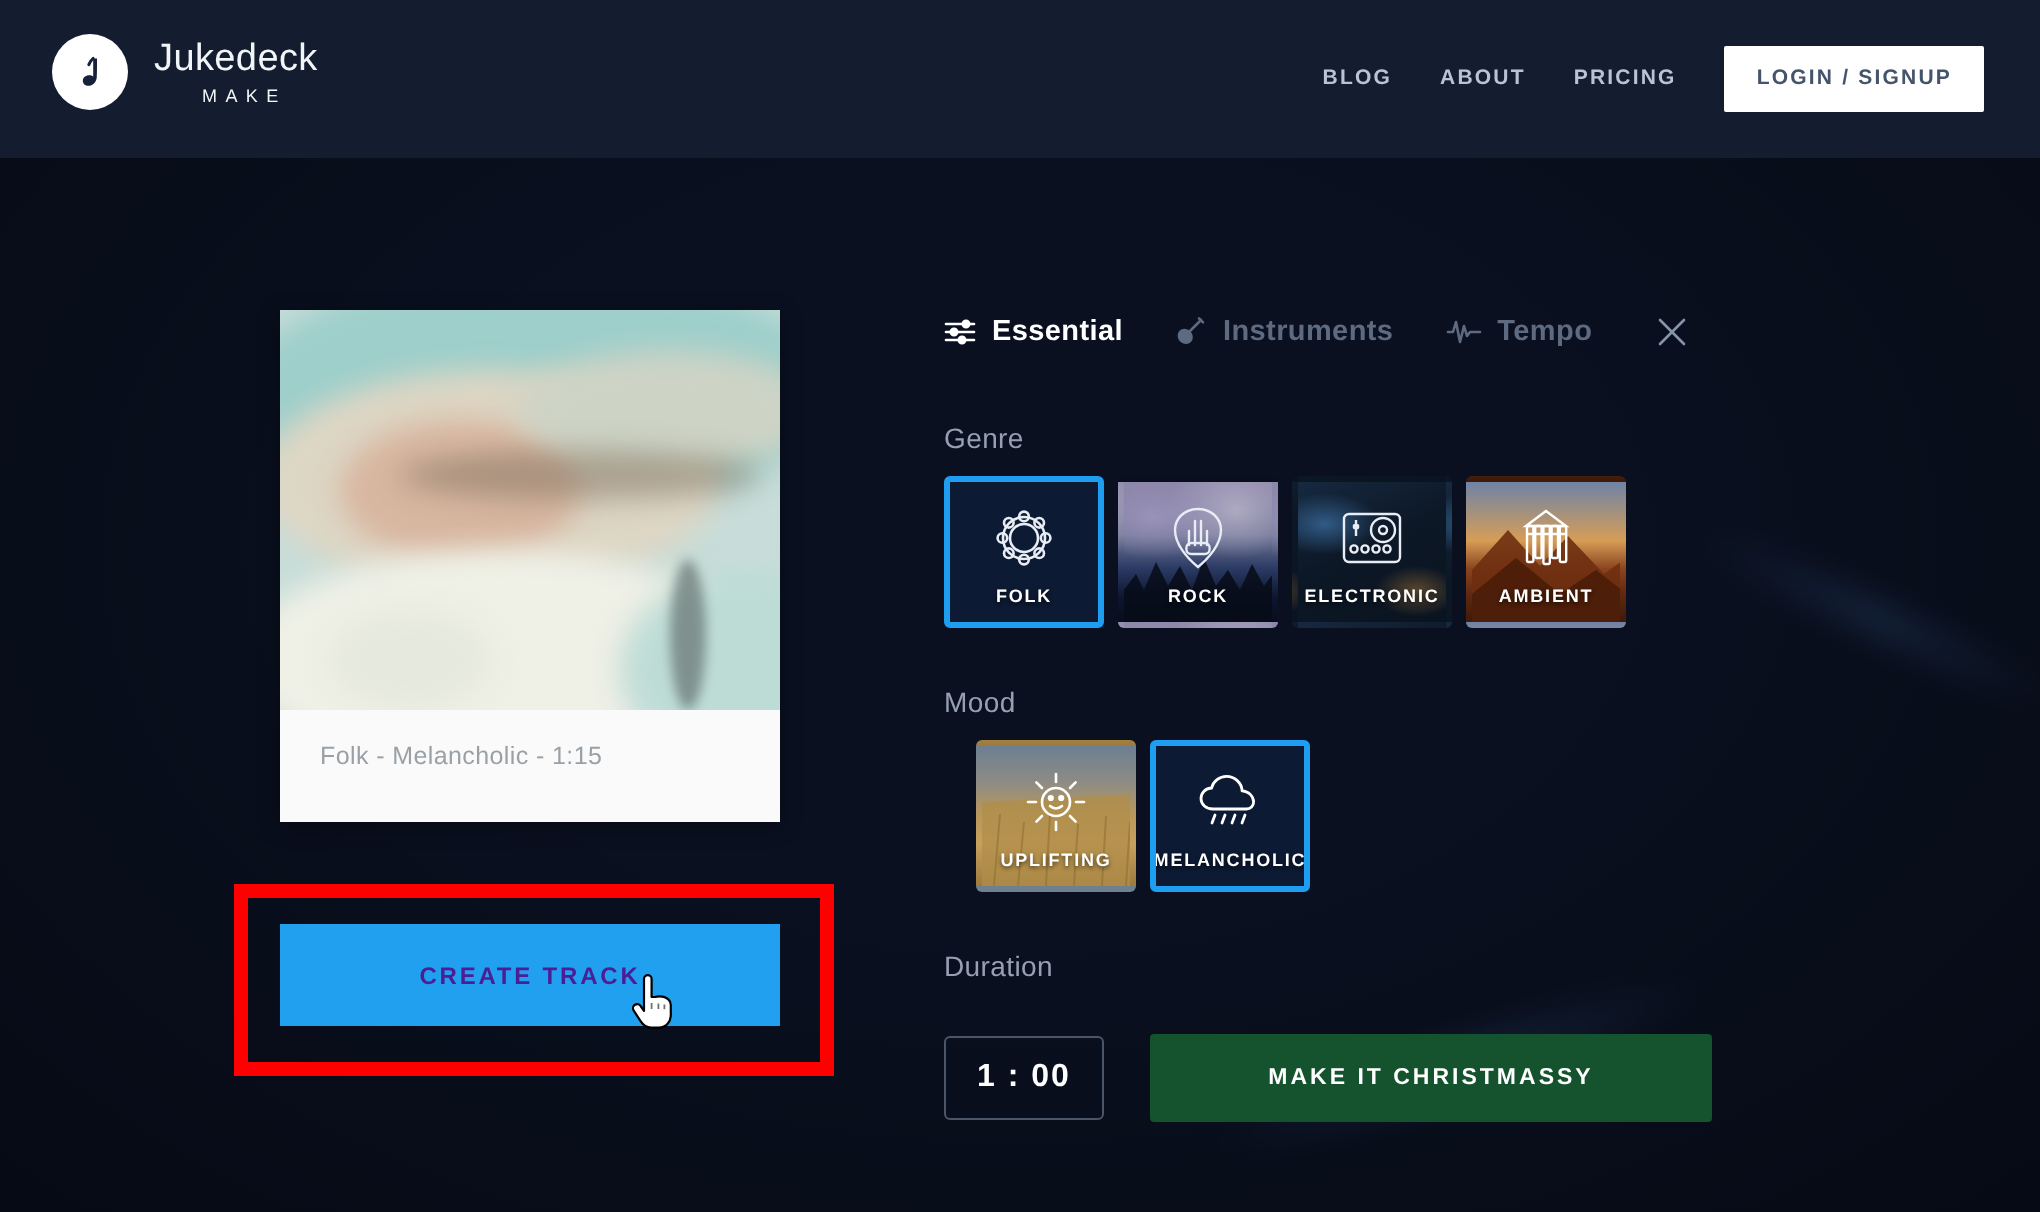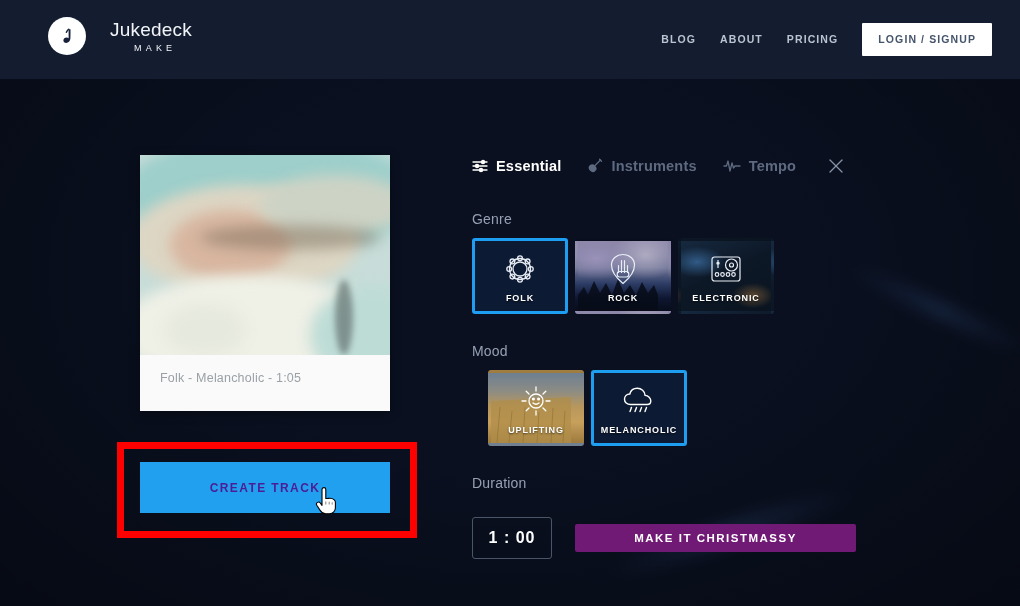--- a/index.html
+++ b/index.html
@@ -53,24 +53,24 @@
   .header {
     position: absolute;
     top: 0; left: 0;
     width: 1020px;
     height: 79px;
     background: #141d2f;
     z-index: 20;
   }
   .logo-wrap {
     position: absolute;
-    left: 48px; top: 17px;
-    display: flex;
-    align-items: center;
-    gap: 24px;
+    left: 26px; top: 17px;
+    display: flex;
+    align-items: center;
+    gap: 13px;
   }
   .logo-mark {
     width: 38px; height: 38px;
     border-radius: 50%;
     background: #ffffff;
     display: flex;
     align-items: center;
     justify-content: center;
   }
   .logo-mark svg { display: block; }
@@ -228,21 +228,21 @@
     font-size: 14px;
     margin-top: 29px;
     margin-bottom: 11px;
     letter-spacing: 0.2px;
   }
 
   .card-row { display: flex; gap: 7px; }
 
   .opt-card {
     position: relative;
-    width: 96px;
+    width: 80px;
     height: 76px;
     border-radius: 3px;
     overflow: hidden;
     cursor: pointer;
     border: 3px solid transparent;
     display: flex;
     flex-direction: column;
     align-items: center;
     justify-content: flex-start;
   }
@@ -315,22 +315,22 @@
     font-size: 16px;
     font-weight: 700;
     letter-spacing: 1px;
     text-align: center;
     line-height: 40px;
     cursor: text;
     font-family: "Liberation Sans", sans-serif;
   }
   .xmas-btn {
     width: 281px;
-    height: 28px;
-    background: #701a75;
+    height: 44px;
+    background: #14532d;
     border: none;
     border-radius: 2px;
     color: #ffffff;
     font-size: 11.5px;
     font-weight: 700;
     letter-spacing: 1.5px;
     cursor: pointer;
     font-family: "Liberation Sans", sans-serif;
   }
 </style>
@@ -371,21 +371,21 @@
       <div class="t" style="left:-20px;top:-20px;width:300px;height:120px;background:#9ecfcb;"></div>
       <div class="t" style="left:-10px;top:30px;width:230px;height:110px;background:#ddd6c4;"></div>
       <div class="t" style="left:30px;top:55px;width:120px;height:70px;background:#d8b6a0;"></div>
       <div class="t" style="left:120px;top:20px;width:150px;height:60px;background:#cdd3c5;"></div>
       <div class="t" style="left:-20px;top:120px;width:260px;height:110px;background:#eff0e6;"></div>
       <div class="t" style="left:170px;top:130px;width:130px;height:100px;background:#bedcd6;"></div>
       <div class="t" style="left:60px;top:70px;width:180px;height:25px;background:#7d6f5d;opacity:.5;"></div>
       <div class="t" style="left:195px;top:125px;width:18px;height:75px;background:#5d6a68;opacity:.65;filter:blur(3px);"></div>
       <div class="t" style="left:25px;top:150px;width:80px;height:50px;background:#e6e9dd;"></div>
     </div>
-    <div class="track-meta">Folk - Melancholic - 1:05</div>
+    <div class="track-meta">Folk - Melancholic - 1:15</div>
   </div>
 
   <button class="create-btn">CREATE TRACK</button>
   <div class="annot-box"></div>
 
   <div class="cursor-hand">
     <svg width="22" height="28" viewBox="0 0 22 28">
       <path d="M7 2.5 C7 1.3 7.9 0.6 8.9 0.6 C9.9 0.6 10.8 1.3 10.8 2.5 L10.8 11.5 L12.2 11.5 C13.1 11.5 13.9 11.2 14.8 11.2 C16.6 11.2 18.2 11.8 19.3 12.8 C20.1 13.5 20.4 14.3 20.4 15.5 L20.4 20.5 C20.4 23.8 18.2 26.8 14.4 26.8 L10.5 26.8 C8.2 26.8 6.6 25.6 5.3 23.6 L1.8 18.2 C1.2 17.2 1.5 16 2.5 15.4 C3.5 14.8 4.7 15.1 5.3 16 L7 18.4 Z" fill="#ffffff" stroke="#000000" stroke-width="1.1" stroke-linejoin="round"></path>
       <path d="M10.8 14.5 L10.8 17.5 M14.2 14.8 L14.2 17.5 M17.2 15.3 L17.2 17.6" stroke="#000000" stroke-width="0.9" opacity="0.55"></path>
     </svg>
@@ -485,20 +485,40 @@
             <rect x="6.4" y="7" width="3.2" height="2.6" rx="0.8" fill="#e8edf5" stroke="none"></rect>
             <circle cx="7" cy="19.5" r="1.8"></circle>
             <circle cx="12.5" cy="19.5" r="1.8"></circle>
             <circle cx="18" cy="19.5" r="1.8"></circle>
             <circle cx="23.5" cy="19.5" r="1.8"></circle>
           </svg>
         </div>
         <div class="card-name">ELECTRONIC</div>
       </div>
 
+      <div class="opt-card bg-ambient">
+        <div class="card-bg">
+          <svg width="80" height="76" viewBox="0 0 80 76" style="position:absolute;bottom:0;left:0;">
+            <path d="M0 50 L18 30 L34 48 L48 33 L66 52 L80 42 L80 76 L0 76 Z" fill="#6e2f11" opacity="0.9"></path>
+            <path d="M0 62 L22 44 L44 62 L62 50 L80 64 L80 76 L0 76 Z" fill="#4a1d09" opacity="0.9"></path>
+          </svg>
+        </div>
+        <div class="card-ico">
+          <svg width="28" height="30" viewBox="0 0 28 30" fill="none" stroke="#ffffff" stroke-width="1.2">
+            <path d="M14 1.5 L4 9 L24 9 Z"></path>
+            <rect x="4.5" y="9" width="3.2" height="18" rx="0.6"></rect>
+            <rect x="8.6" y="9" width="3.2" height="16" rx="0.6"></rect>
+            <rect x="12.7" y="9" width="3.2" height="19" rx="0.6"></rect>
+            <rect x="16.8" y="9" width="3.2" height="16" rx="0.6"></rect>
+            <rect x="20.9" y="9" width="3.2" height="18" rx="0.6"></rect>
+            <line x1="4" y1="13" x2="24" y2="13"></line>
+          </svg>
+        </div>
+        <div class="card-name">AMBIENT</div>
+      </div>
 
     </div>
 
     <div class="section-label">Mood</div>
     <div class="card-row">
 
       <div class="opt-card bg-uplifting">
         <div class="card-bg">
           <svg width="80" height="76" viewBox="0 0 80 76" style="position:absolute;bottom:0;left:0;">
             <path d="M0 34 L80 30 L80 76 L0 76 Z" fill="#b08d49" opacity="0.75"></path>

